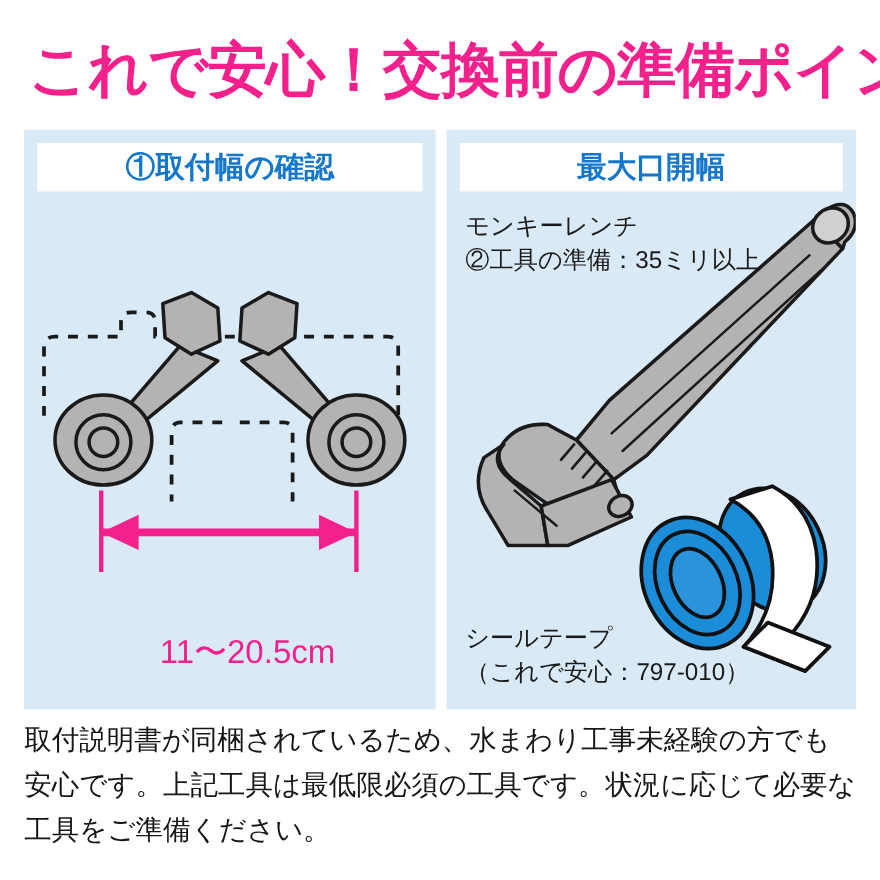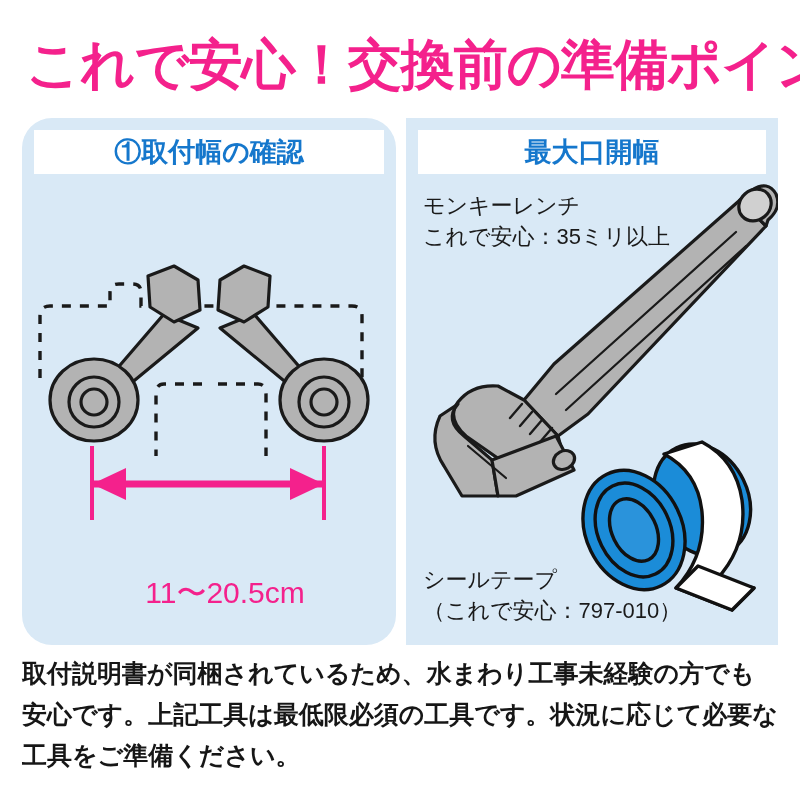--- a/index.html
+++ b/index.html
@@ -35,21 +35,21 @@
     white-space: nowrap;
   }
 
   
   .panel {
     position: absolute;
     background: #d9e9f6;
     top: 118px;
     height: 527px;
   }
-  .panel-left  { left: 22px;  width: 374px; border-radius: 30px; }
+  .panel-left  { left: 22px;  width: 374px; }
   .panel-right { left: 406px; width: 372px; }
 
   .panel-head {
     position: absolute;
     left: 12px;
     top: 12px;
     right: 12px;
     height: 44px;
     background: #ffffff;
     display: flex;
@@ -116,21 +116,20 @@
   
   .footer {
     position: absolute;
     left: 22px;
     top: 653px;
     width: 762px;
     color: #161616;
     font-size: 25px;
     line-height: 41px;
     letter-spacing: 0px;
-    font-weight: bold;
   }
   .footer div { white-space: nowrap; }
 </style>
 </head>
 <body>
 
 <div class="page">
 
   <div class="title">これで安心！交換前の準備ポイント</div>
 
@@ -183,21 +182,21 @@
   </div>
 
   <div class="panel panel-right">
 
     <div class="panel-head">
       <span>最大口開幅</span>
     </div>
 
     <div class="tool-text wrench">
       <div>モンキーレンチ</div>
-      <div>これで安心：35ミリ以上</div>
+      <div>②工具の準備：35ミリ以上</div>
     </div>
 
     <div class="wrench-wrap">
       <svg width="372" height="320" viewBox="0 0 372 320" xmlns="http://www.w3.org/2000/svg">
         <g stroke="#1a1a1a" stroke-width="3.2" stroke-linejoin="round" stroke-linecap="round">
 
           <polygon points="118,222 148,186 334,22 360,48 182,236 152,258" fill="#b3b3b3"></polygon>
 
           <path d="M 334 22 L 346 12 Q 362 2 370 16 Q 376 30 362 42 L 360 48 Z" fill="#b3b3b3"></path>
           <ellipse cx="349" cy="27" rx="17" ry="15" transform="rotate(-41 349 27)" fill="#d0d0d0"></ellipse>

